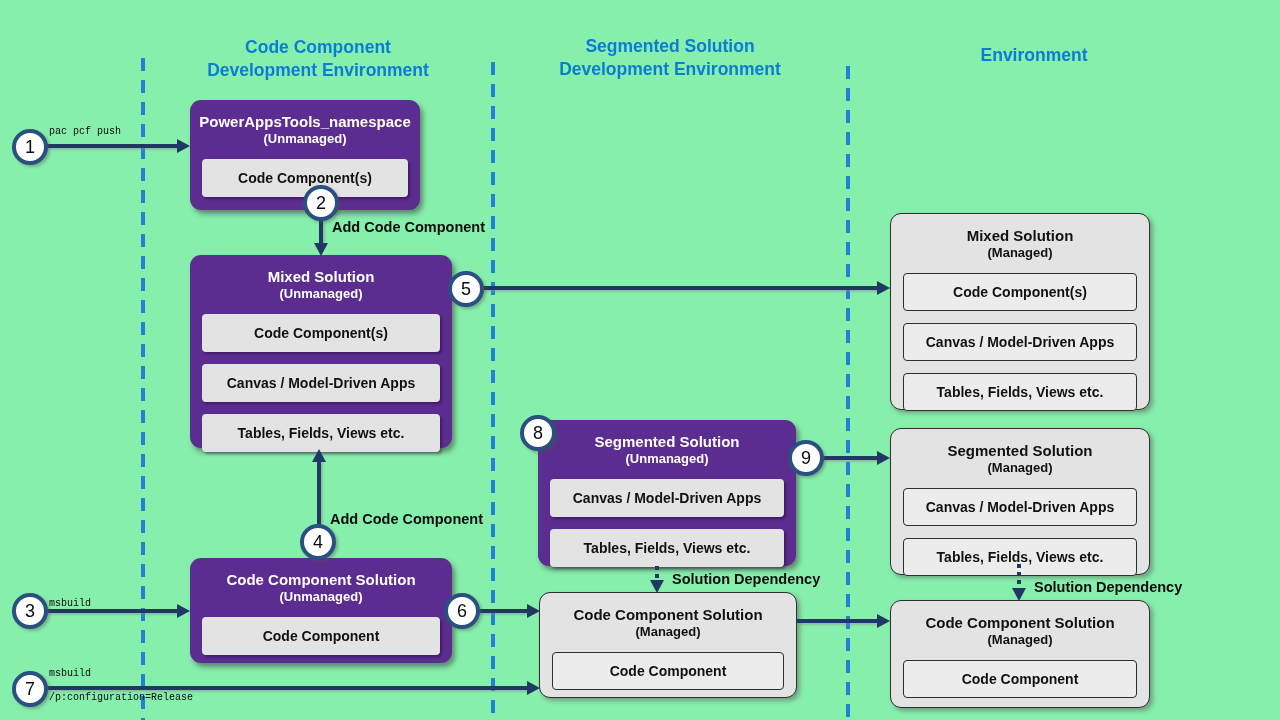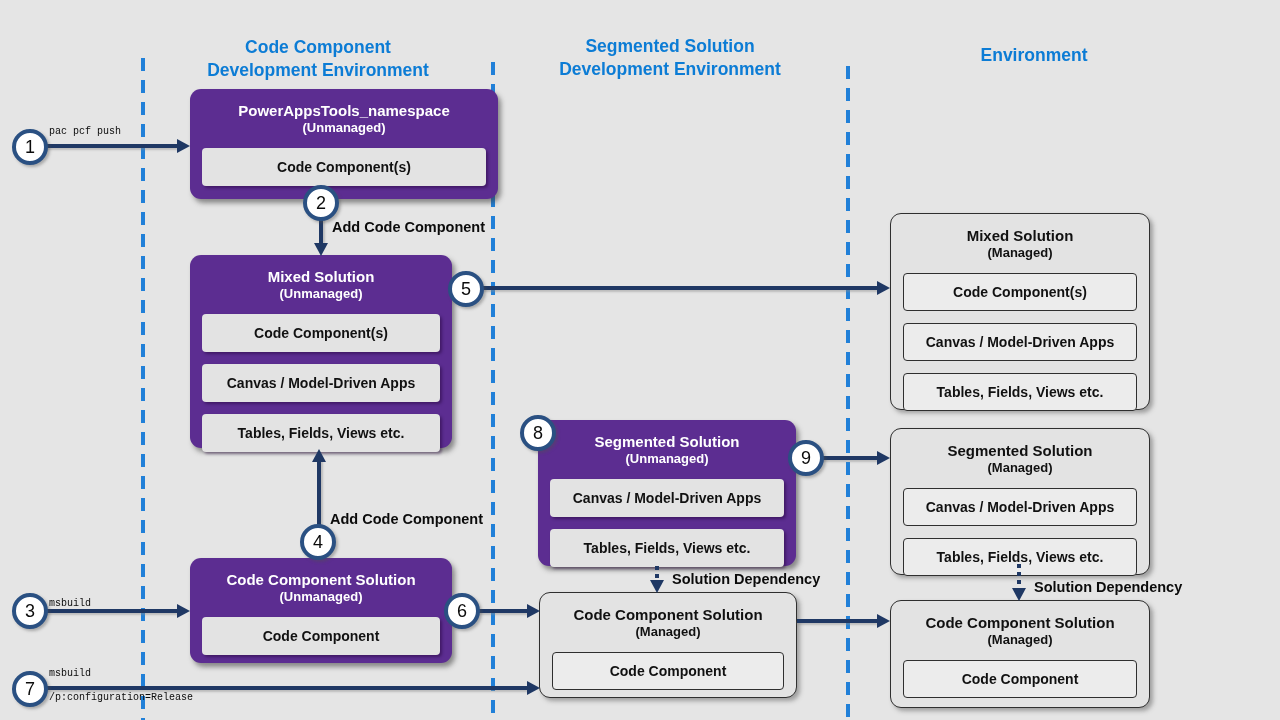--- a/index.html
+++ b/index.html
@@ -8,21 +8,21 @@
     --circle-navy:#2A5082;
     --blue:#0C7CD5;
     --dash-blue:#2180D8;
     --graybox:#E3E3E3;
     --grayitem:#ECECEC;
     --ink:#111111;
   }
   *{box-sizing:border-box;margin:0;padding:0;}
   html,body{background:#ffffff;}
   #stage{
-    position:relative;width:1280px;height:720px;background:#e5e5e5;overflow:hidden;
+    position:relative;width:1280px;height:720px;background:#86efac;overflow:hidden;
     font-family:"Liberation Sans",sans-serif;color:var(--ink);
   }
   
   .divider{
     position:absolute;width:4px;bottom:0;z-index:1;
     background-image:repeating-linear-gradient(to bottom,var(--dash-blue) 0 13px,transparent 13px 22px);
   }
   
   .col-header{
     position:absolute;width:330px;text-align:center;color:var(--blue);
@@ -78,21 +78,21 @@
     <div>Development Environment</div>
   </div>
   <div class="col-header" style="left:505px;top:35px;">
     <div>Segmented Solution</div>
     <div>Development Environment</div>
   </div>
   <div class="col-header" style="left:869px;top:44px;">
     <div>Environment</div>
   </div>
 
-  <div class="box pbox" style="left:190px;top:89px;width:308px;height:110px;">
+  <div class="box pbox" style="left:190px;top:100px;width:230px;height:110px;">
     <div class="btitle">PowerAppsTools_namespace</div>
     <div class="bsub">(Unmanaged)</div>
     <div class="bitem">Code Component(s)</div>
   </div>
 
   <div class="box pbox" style="left:190px;top:255px;width:262px;height:193px;">
     <div class="btitle">Mixed Solution</div>
     <div class="bsub">(Unmanaged)</div>
     <div class="bitem">Code Component(s)</div>
     <div class="bitem">Canvas / Model-Driven Apps</div>

